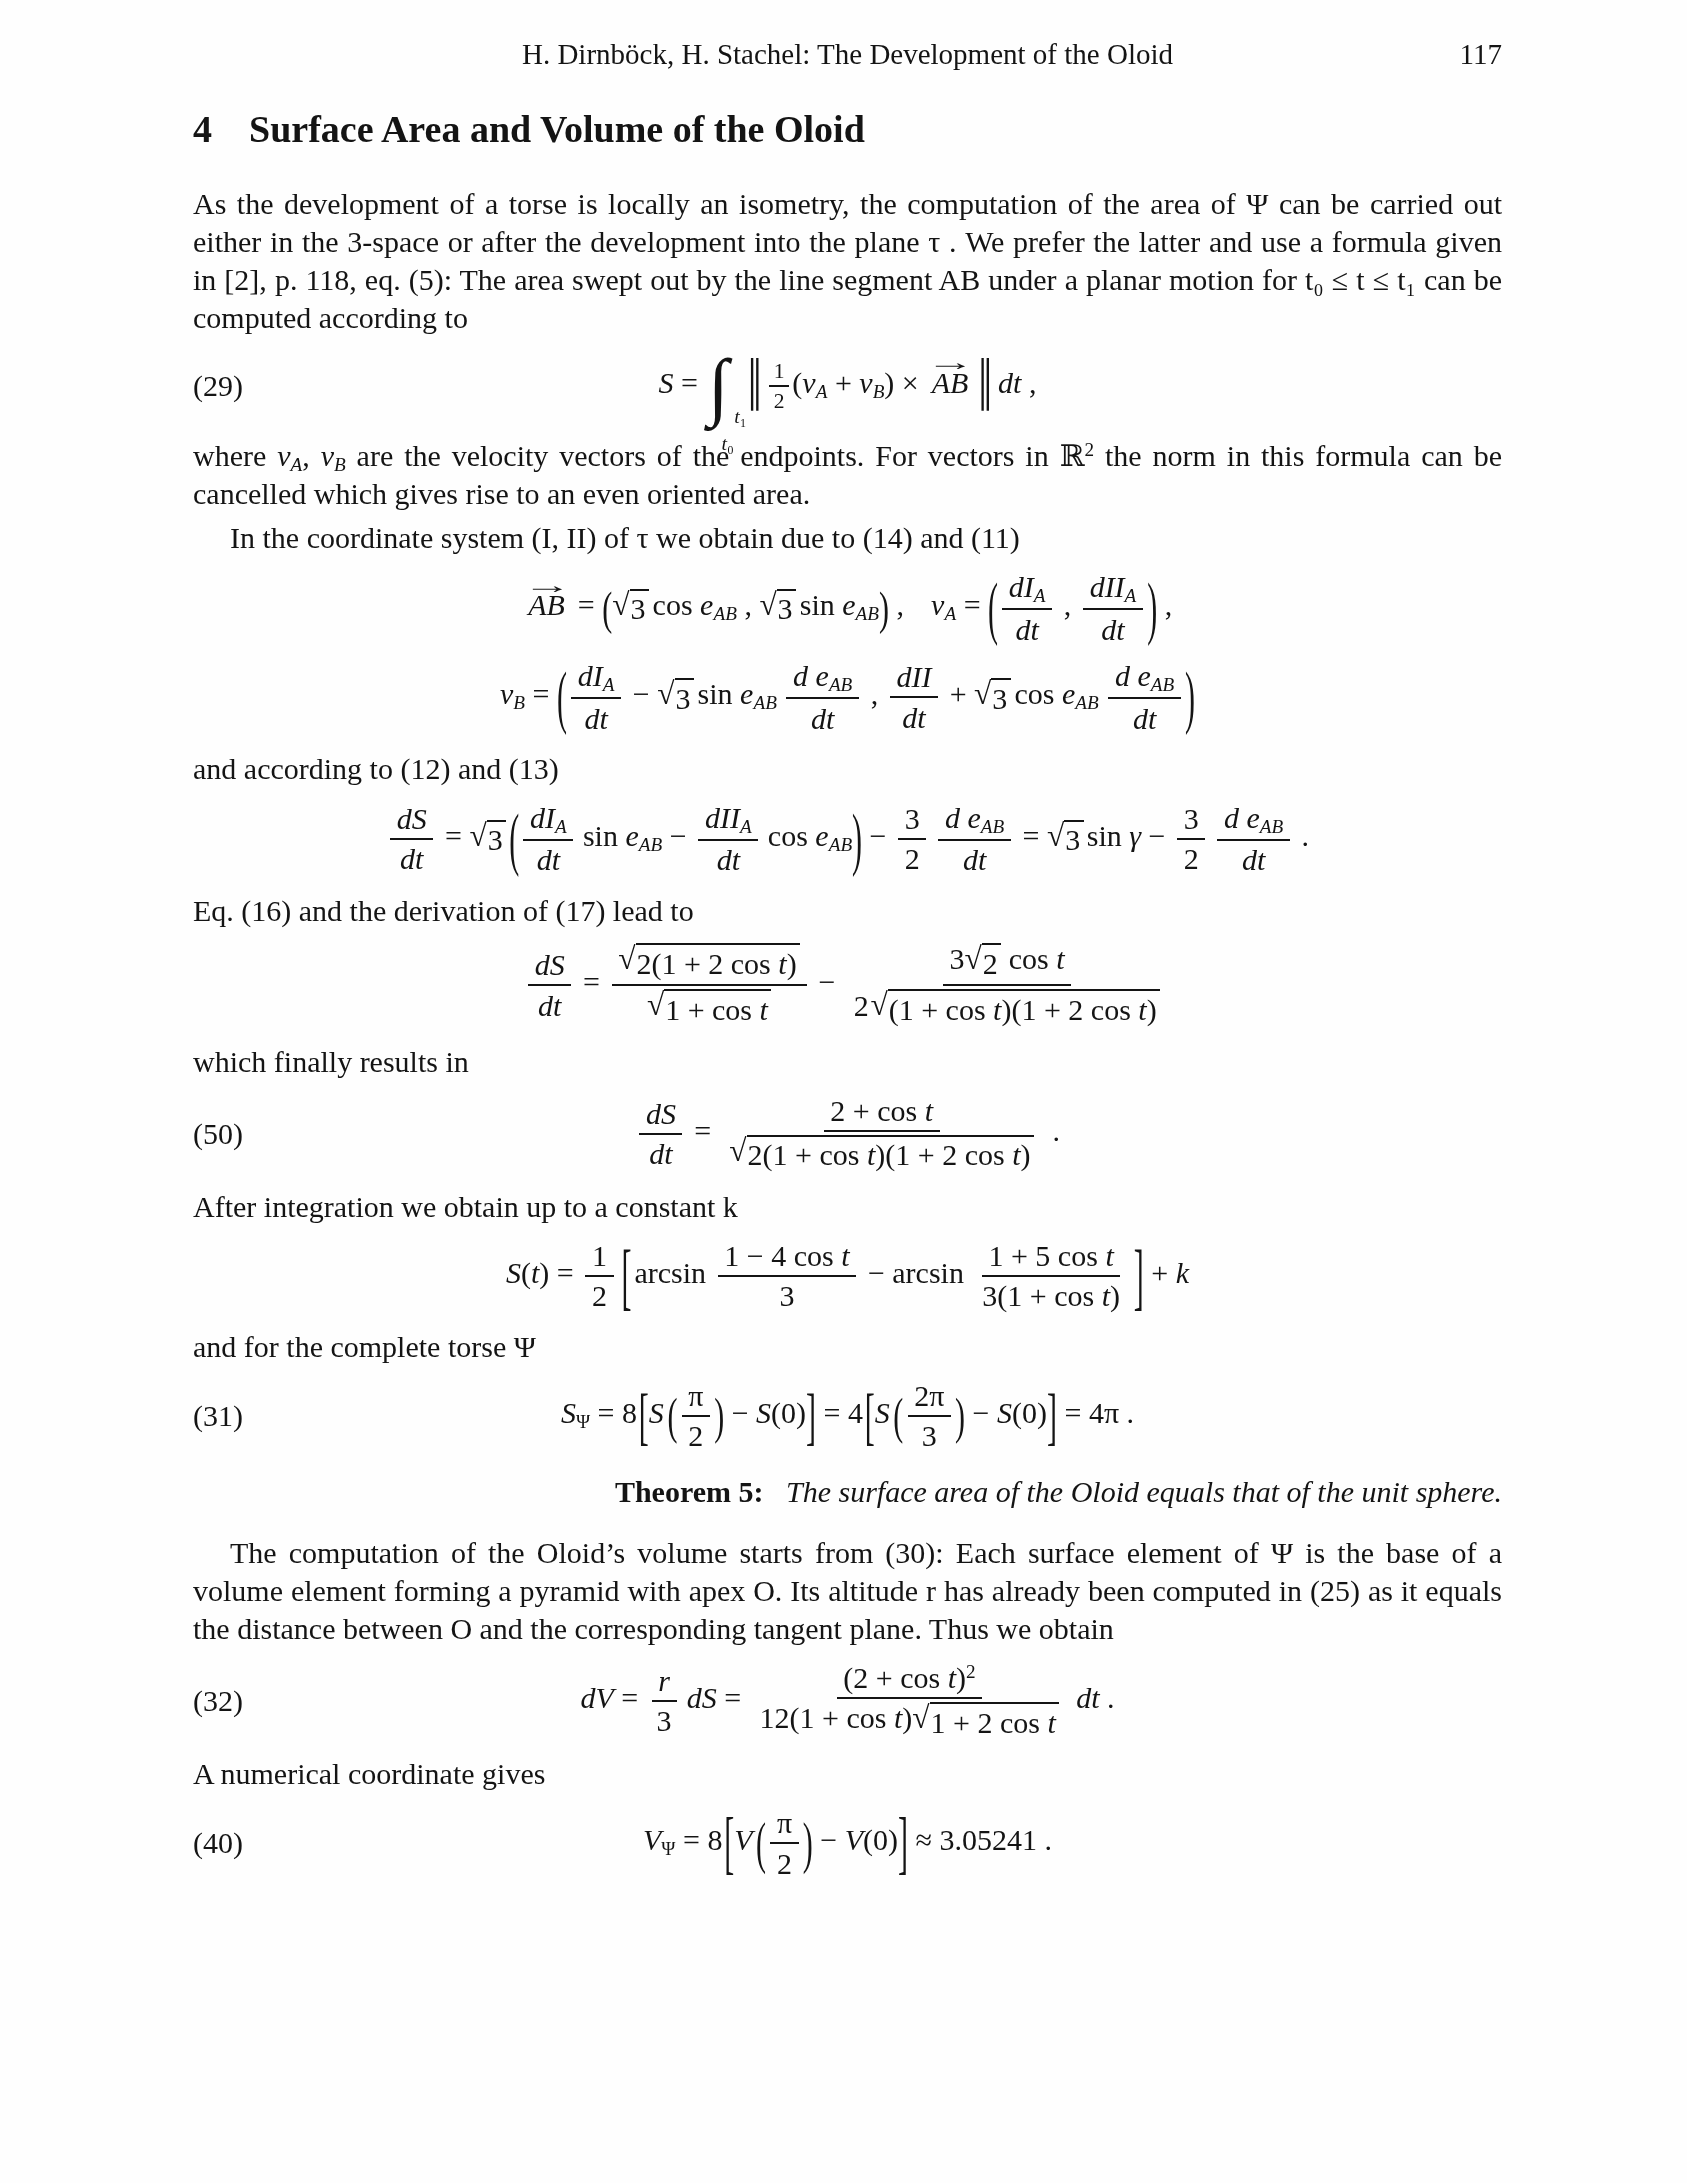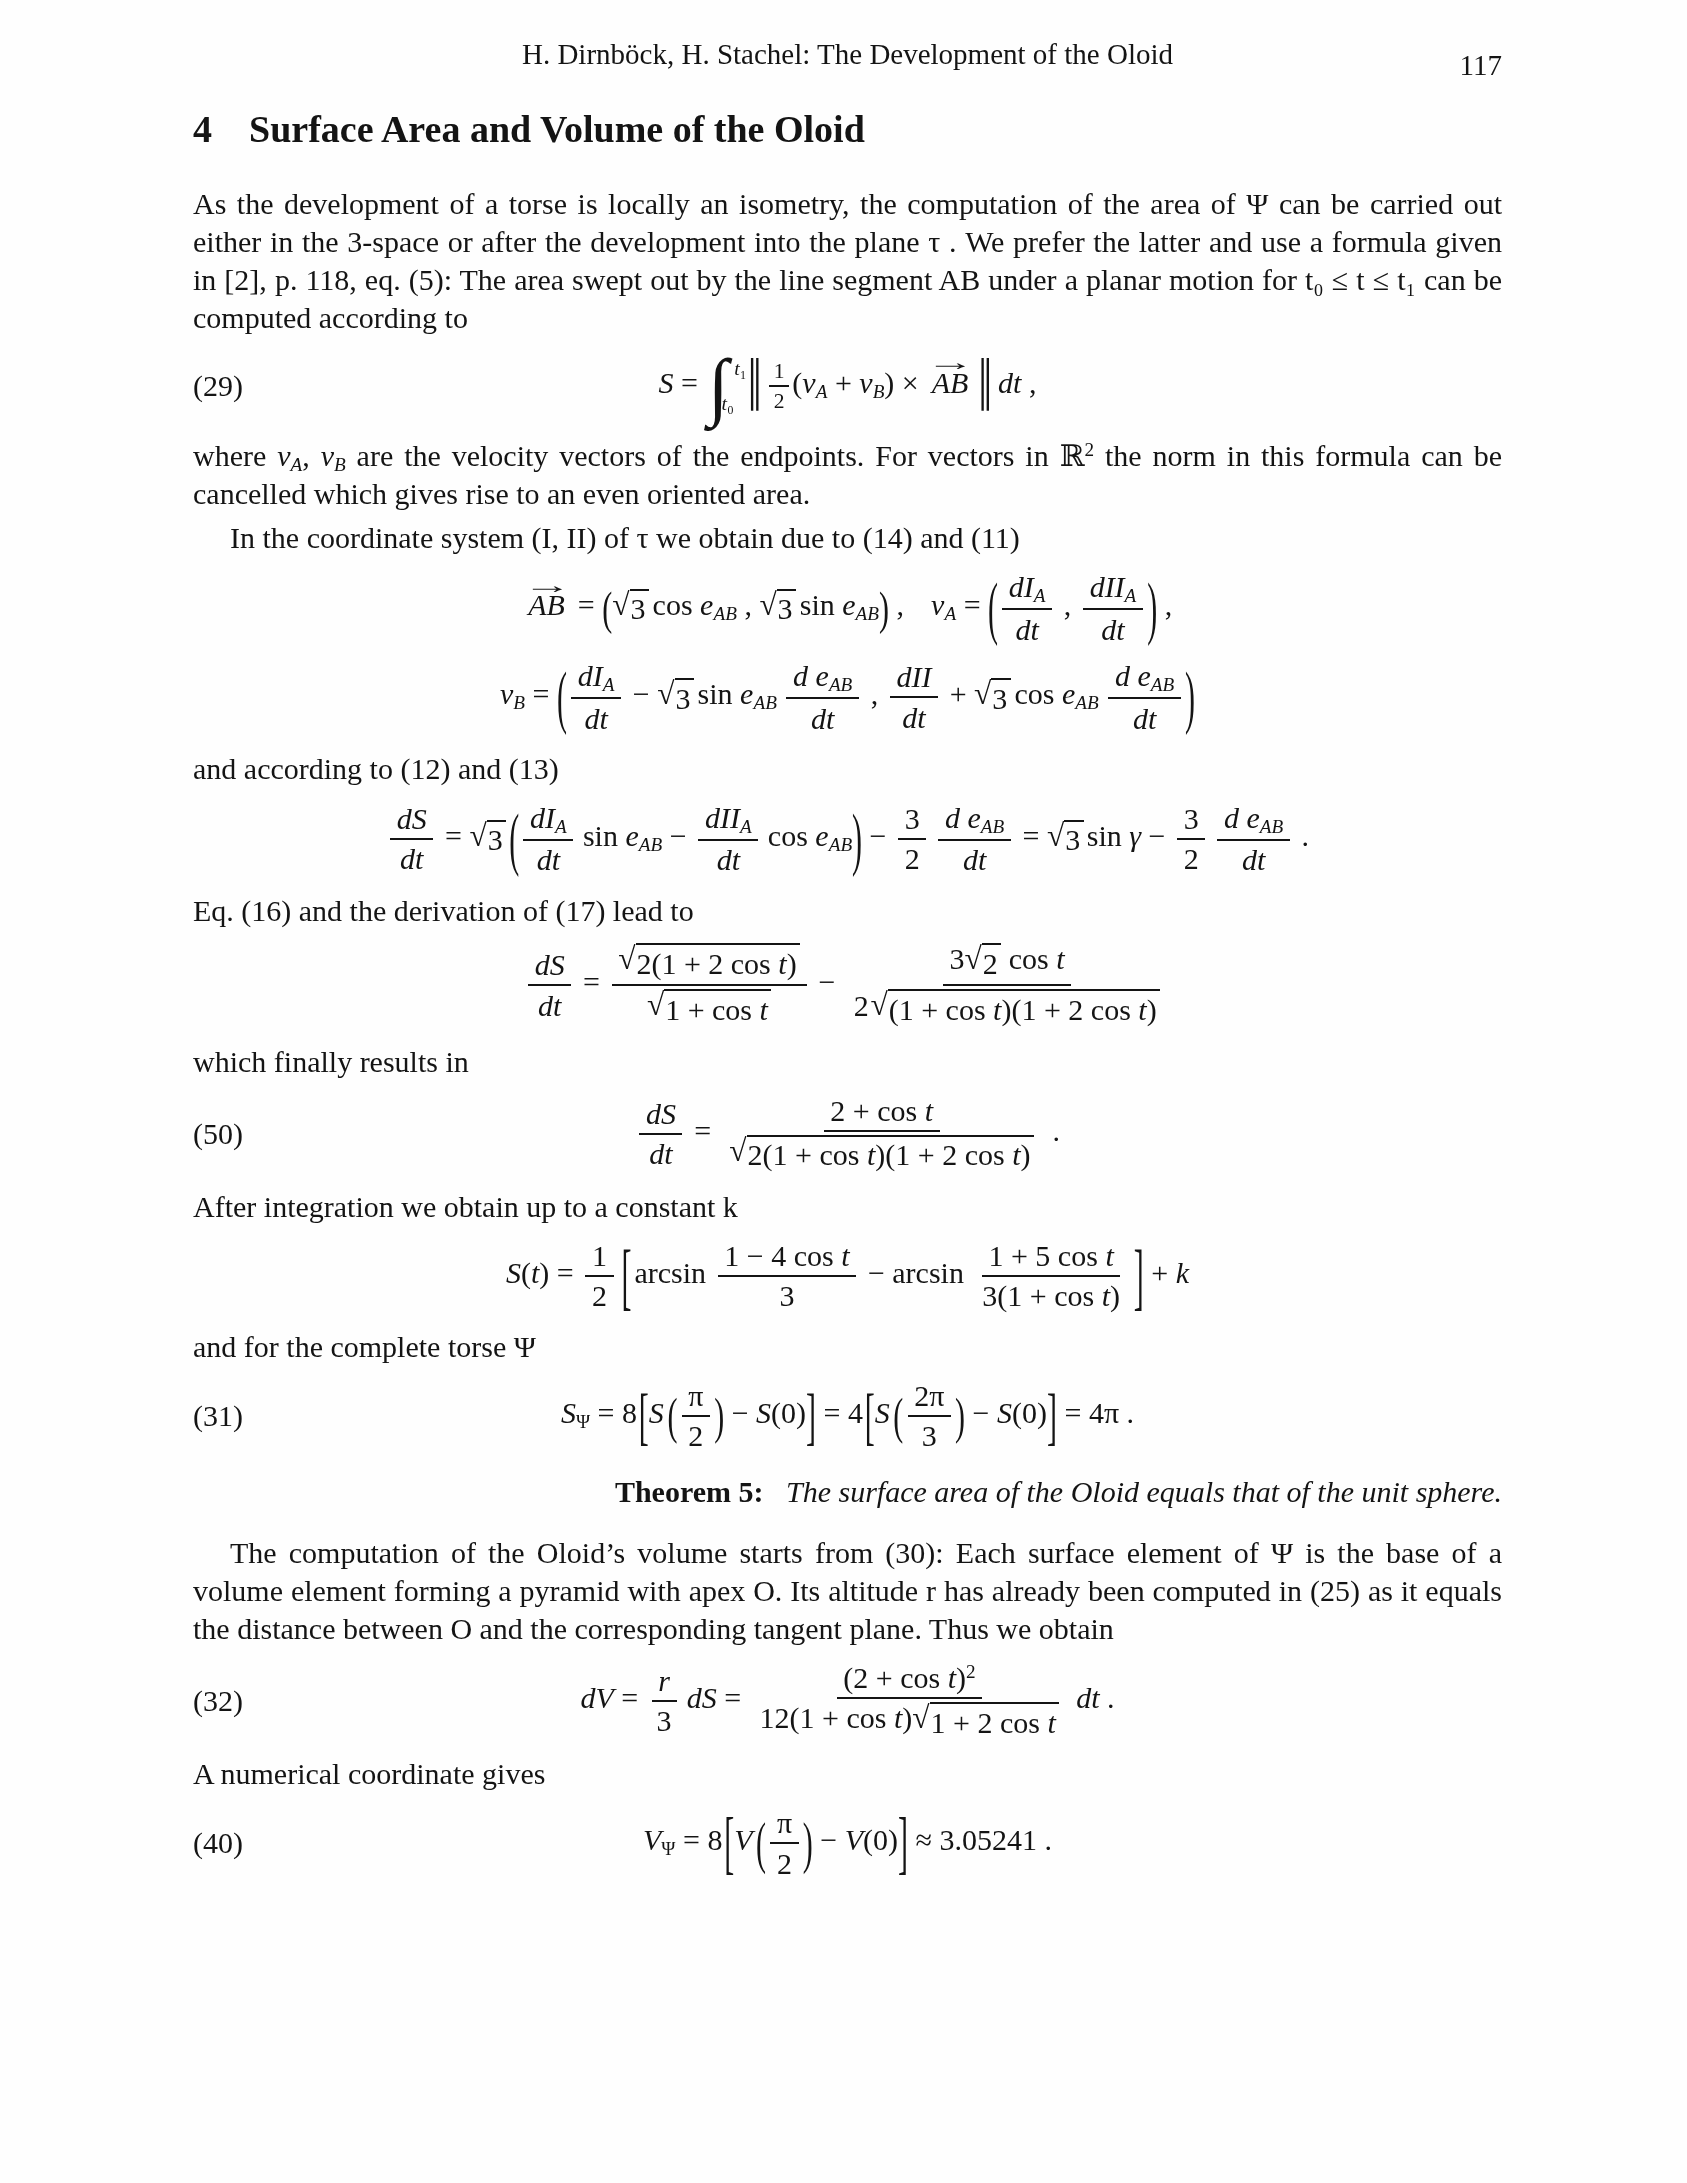--- a/index.html
+++ b/index.html
@@ -4,21 +4,21 @@
 <style>
   html,body{margin:0;padding:0;background:#ffffff;}
   .page{
     width:1687px;height:2183px;box-sizing:border-box;position:relative;
     background:#fefefe;color:#141414;overflow:hidden;
     font-family:"Liberation Serif","DejaVu Serif","DejaVu Sans",serif;
     font-size:30px;
     padding:38px 185px 0 193px;
   }
   .hdr{position:relative;text-align:center;font-size:29px;line-height:1.15;}
-  .pgnum{position:absolute;right:0;top:11px;}
+  .pgnum{position:absolute;right:0;top:0;}
   .sect{display:flex;gap:37px;align-items:baseline;font-weight:bold;font-size:38px;
         margin:38px 0 0 0;line-height:1.1;}
   p{margin:14.6px 0 0 0;text-align:justify;line-height:1.26;}
   .mt-lg{margin-top:34px;}
   .mt-th{margin-top:24px;}
   .tight{margin-top:6.6px;}
   .indent{text-indent:37px;}
   .theorem{margin-top:20px;text-align:right;}
   .theorem b{font-weight:bold;margin-right:.5em;}
   .theorem i{font-style:italic;}
@@ -38,21 +38,21 @@
   .frac>.den{padding:.08em .22em 0 .22em;}
   .frac.sm{font-size:.72em;}
   .sqrt{display:inline-flex;align-items:flex-start;vertical-align:middle;white-space:pre;}
   .rsign{line-height:1.05;font-size:1.05em;transform:translateY(-.04em);}
   .rad{border-top:2px solid currentColor;padding:.05em .12em .02em .03em;line-height:1.15;}
   .big{display:inline-block;line-height:1;vertical-align:middle;transform-origin:center;}
   .intwrap{display:inline-flex;align-items:center;margin:0 .08em;vertical-align:middle;}
   .intsign{font-size:2.5em;line-height:.85;}
   .ilim{display:inline-flex;flex-direction:column;justify-content:space-between;height:2.7em;
         font-size:.66em;margin-left:-.05em;}
-  .itop{transform:translate(.35em,-.12em);}
+  .itop{transform:translate(.35em,-.12em);margin-top:48px;}
   .ibot{transform:translate(-.3em,.12em);}
   .vec{display:inline-block;position:relative;margin:0 .18em;vertical-align:baseline;}
   .arr{position:absolute;top:-.62em;left:50%;transform:translateX(-50%) scaleX(2.1);
        font-size:.78em;line-height:1;}
   .spc{display:inline-block;}
 </style>
 </head>
 <body>
 
 <div class="page">

